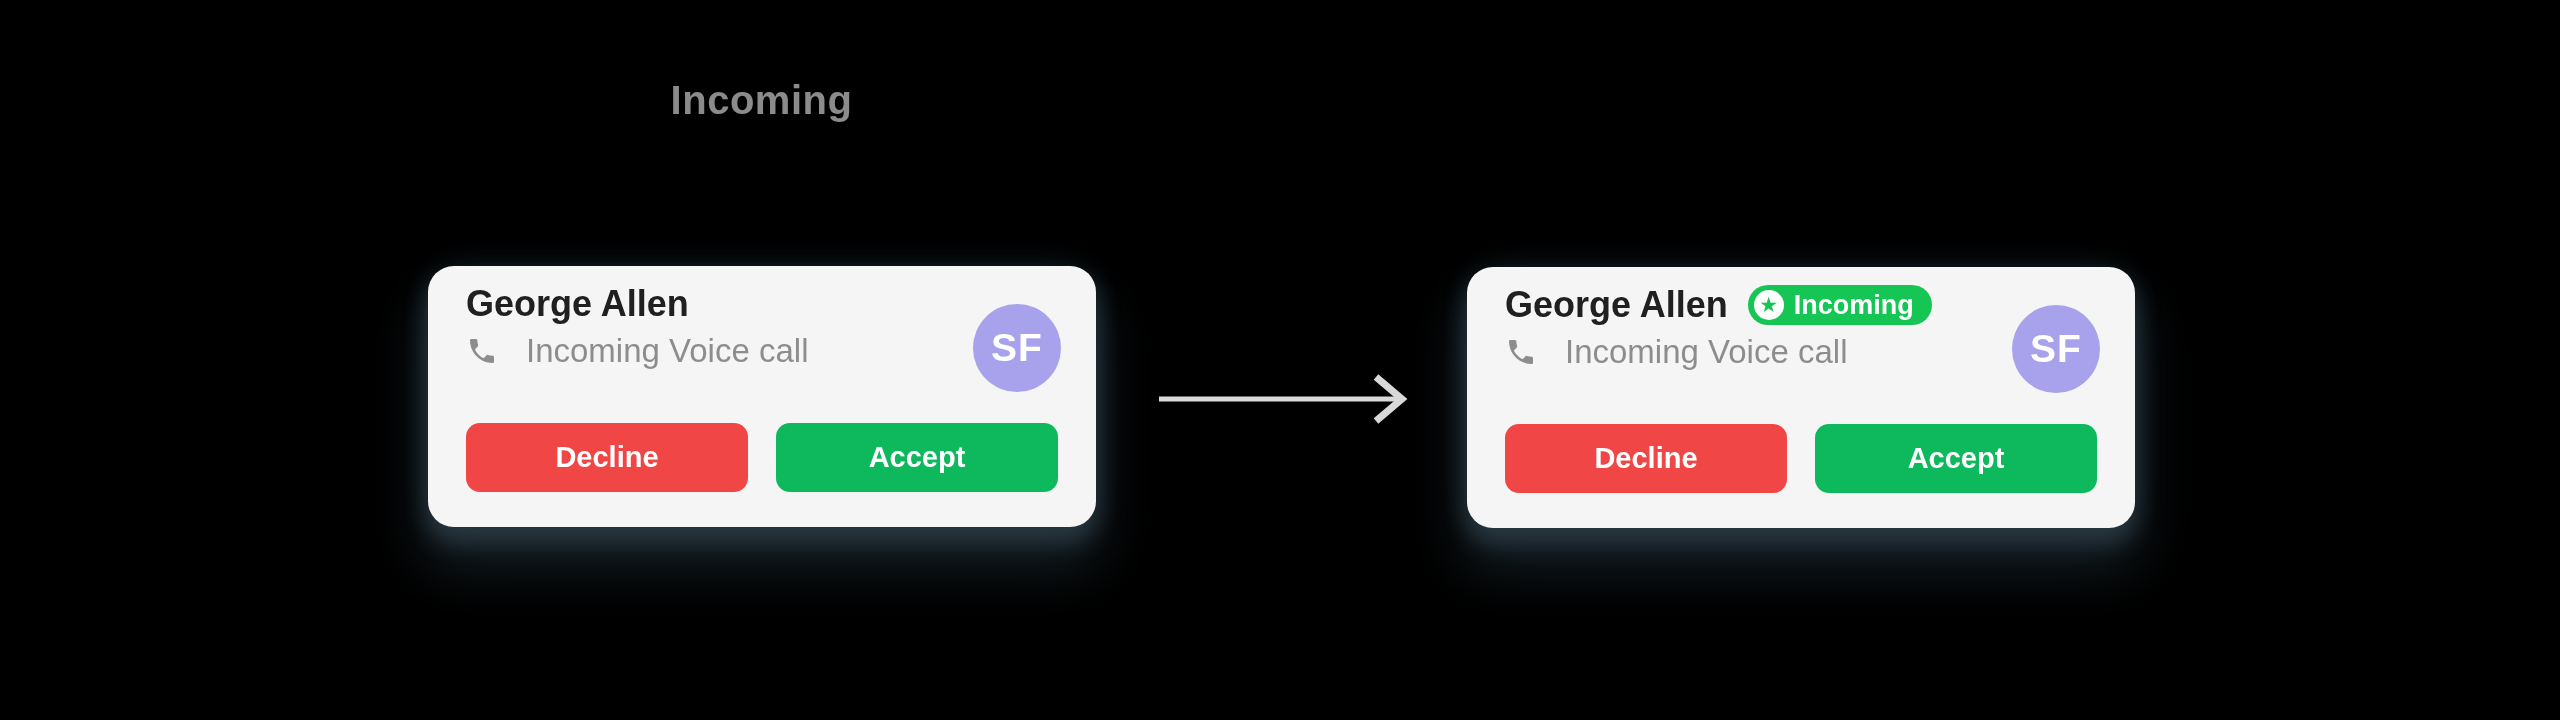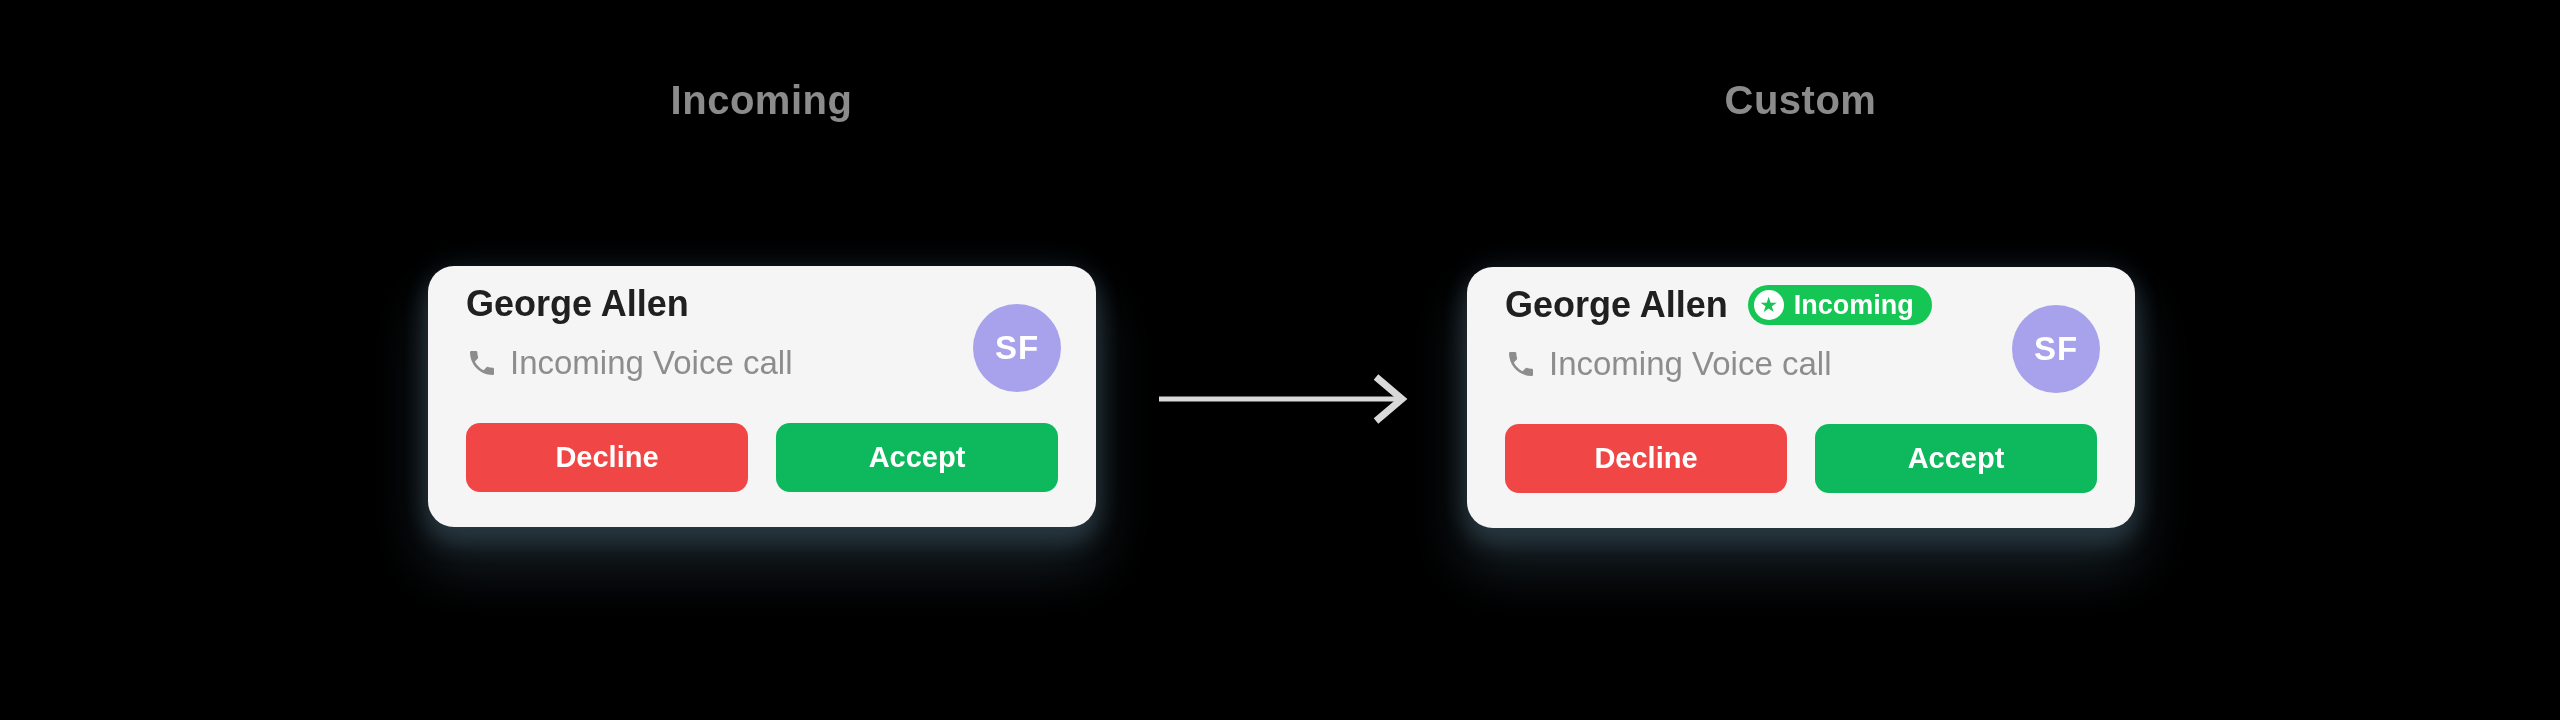--- a/index.html
+++ b/index.html
@@ -84,41 +84,41 @@
     font-size:21px;
     line-height:1;
     transform:translateY(-1px);
   }
   .badge-label{
     color:#ffffff;
     font-size:27px;
     font-weight:700;
   }
   .subtitle-row{
-    margin-top:16px;
+    margin-top:4px;
     display:flex;
     align-items:center;
-    gap:12px;
+    gap:28px;
     color:var(--subtitle-text);
   }
   .subtitle-row svg{display:block;}
   .call-type{
     font-size:33px;
     font-weight:400;
     white-space:nowrap;
   }
   .avatar{
     position:absolute;
     top:38px;right:35px;
     width:88px;height:88px;
     border-radius:50%;
     background:var(--avatar-bg);
     display:flex;align-items:center;justify-content:center;
     color:#ffffff;
-    font-size:33px;
+    font-size:39px;
     font-weight:700;
     letter-spacing:1px;
   }
   .button-row{
     position:absolute;
     left:38px;right:38px;bottom:35px;
     height:69px;
     display:flex;
     gap:28px;
     margin-top:32px;
@@ -143,21 +143,20 @@
     width:255px;height:55px;
   }
 </style>
 </head>
 <body>
 
 <div class="canvas">
 
   <div class="section-label label-default">Incoming</div>
 
-  <div class="section-label label-custom">Custom</div>
 
   <div class="card card-default">
     <div class="card-header">
       <div class="name-row">
         <span class="callee-name">George Allen</span>
       </div>
       <div class="subtitle-row">
         <span>
           <svg width="32" height="32" viewBox="0 0 24 24" fill="#8d8d8d">
             <path d="M6.62 10.79c1.44 2.83 3.76 5.14 6.59 6.59l2.2-2.2c.27-.27.67-.36 1.02-.24 1.12.37 2.33.57 3.57.57.55 0 1 .45 1 1V20c0 .55-.45 1-1 1-9.39 0-17-7.61-17-17 0-.55.45-1 1-1h3.5c.55 0 1 .45 1 1 0 1.25.2 2.45.57 3.57.11.35.03.74-.25 1.02l-2.2 2.2z"></path>

